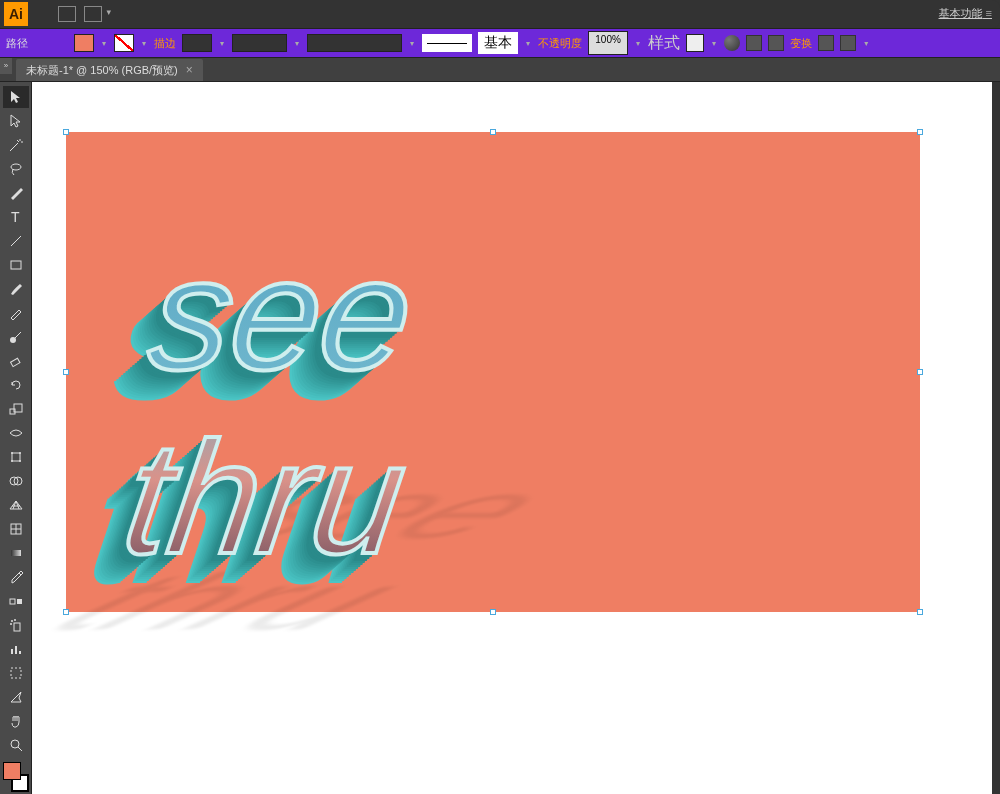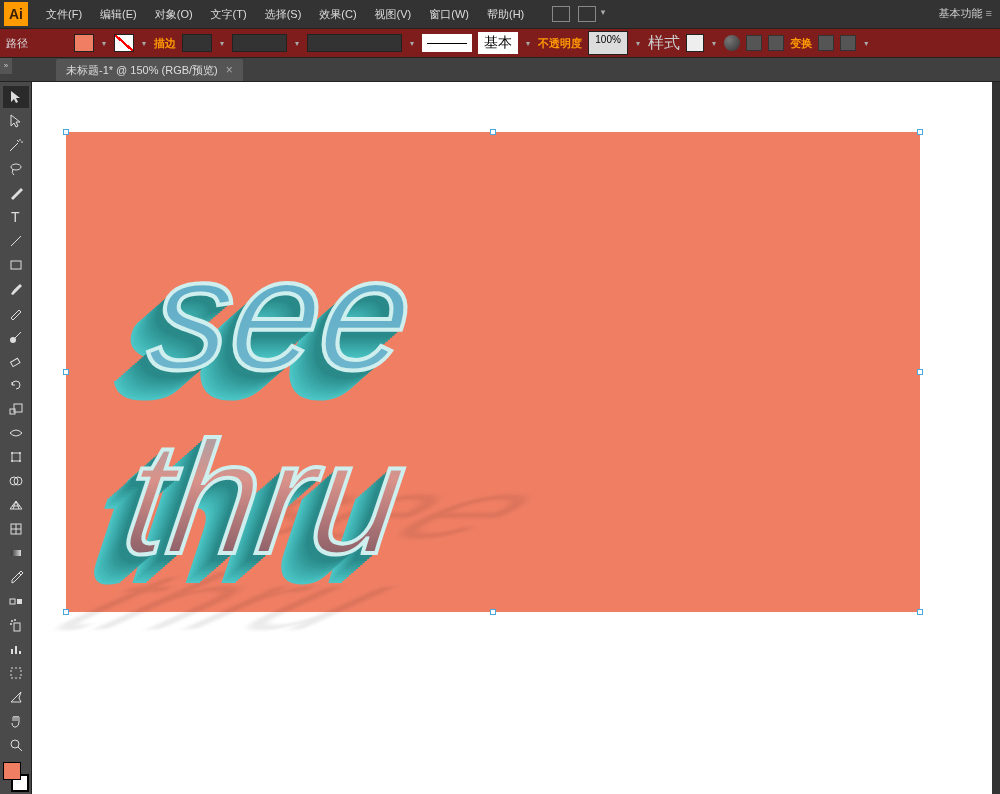--- a/index.html
+++ b/index.html
@@ -7,46 +7,46 @@
 
 
 .menubar { height: 28px; background: #333; display: flex; align-items: center; padding-left: 4px; border-radius: 8px; }
 .logo { width: 24px; height: 24px; background: #ff9a00; display: flex; align-items: center; justify-content: center; color: #3a1e00; font-weight: bold; font-size: 14px; margin-right: 10px; }
 .menu-items { display: flex; gap: 2px; }
 .menu-item { padding: 4px 8px; color: #ddd; cursor: default; white-space: nowrap; }
 .menu-extra { display: flex; gap: 8px; margin-left: 20px; align-items: center;}
 .menu-icon { width: 18px; height: 16px; border: 1px solid #888; }
 .menu-icon2 { width: 18px; height: 16px; border: 1px solid #888; position: relative;}
 .menu-icon2::after{content:"▾"; position:absolute; right:-10px; top:0; color:#aaa; font-size:9px;}
-.workspace-label { position: absolute; right: 8px; top: 6px; color: #ccc; font-size: 11px; }
+.workspace-label { position: absolute; right: 8px; top: 6px; color: #ccc; font-size: 11px; text-decoration: underline; }
 .workspace-label::after{content:" ≡"; color:#aaa;}
 
 
-.controlbar { height: 30px; background: #7f1d1d; border-top: 1px solid #222; border-bottom: 1px solid #222; display: flex; align-items: center; padding: 0 6px; gap: 6px; }
+.controlbar { height: 30px; background: #6d28d9; border-top: 1px solid #222; border-bottom: 1px solid #222; display: flex; align-items: center; padding: 0 6px; gap: 6px; }
 .ctrl-label { color: #ddd; margin-right: 40px; font-size: 11px; }
 .swatch-fill { width: 20px; height: 18px; background: #ef7e63; border: 1px solid #222; }
 .swatch-drop { color:#aaa; font-size:8px; padding:0 2px;}
 .swatch-none { width: 20px; height: 18px; background: #fff; border: 1px solid #222; position: relative; }
 .swatch-none::after { content:""; position:absolute; left:0; top:0; right:0; bottom:0; background: linear-gradient(to top right, transparent 45%, red 45%, red 55%, transparent 55%); }
-.ctrl-orange { color: #ff9a00; font-size: 11px; font-weight: bold; }
+.ctrl-orange { color: #ff9a00; font-size: 11px; }
 .ctrl-input { width: 30px; height: 18px; background: #333; border: 1px solid #222; }
 .ctrl-input-med { width: 55px; height: 18px; background: #333; border: 1px solid #222; }
 .ctrl-input-lg { width: 95px; height: 18px; background: #333; border: 1px solid #222; }
 .stroke-prev { width: 50px; height: 18px; background: #fff; display:flex; align-items:center; justify-content:center;}
 .stroke-prev::before{content:""; width:40px; height:1px; background:#000;}
 .basic-label { background:#fff; color:#000; padding:2px 6px; font-size:14px; }
 .opacity-input { width: 40px; height: 24px; background: #ddd; color: #000; border: 1px solid #222; text-align: center; font-size: 10px; line-height:16px; }
 .style-label { color: #ccc; font-size: 16px; }
 .style-swatch { width: 18px; height: 18px; background: #eee; border: 1px solid #222; }
 .ctrl-icon { width: 16px; height: 16px; border-radius: 50%; background: radial-gradient(circle at 30% 30%, #777, #333); }
 .ctrl-icon-sq { width: 16px; height: 16px; background:#555; border:1px solid #333;}
 .ctrl-spacer{flex:1;}
 
 
-.tabbar { height: 24px; background: #404040; border-bottom: 1px solid #222; display: flex; align-items: flex-end; padding-left: 56px; }
+.tabbar { height: 24px; background: #404040; border-bottom: 1px solid #222; display: flex; align-items: flex-end; padding-left: 16px; }
 .doc-tab { height: 22px; background: #555; padding: 3px 10px; color: #ddd; font-size: 11px; display:flex; align-items:center; gap:8px; border-top-left-radius:2px; border-top-right-radius:2px;}
 .tab-close { color: #aaa; cursor: default; font-size:12px;}
 .tiny-tab { position:absolute; left:0; top:58px; width:12px; height:16px; background:#555; color:#ccc; font-size:8px; text-align:center; line-height:16px;}
 
 
 .workspace { display: flex; height: calc(794px - 82px); }
 
 
 .toolbox { width: 32px; background: #4a4a4a; border-right: 1px solid #222; display: flex; flex-direction: column; align-items: center; padding-top: 4px; gap: 2px; }
 .tool { width: 26px; height: 22px; display: flex; align-items: center; justify-content: center; color: #ddd; font-size: 13px; cursor: default; position:relative;}
@@ -100,31 +100,20 @@
 }
 
 
 .right-strip { width: 8px; background: #333; }
 </style>
 </head>
 <body>
 
 <div class="menubar">
   <div class="logo">Ai</div>
-  <div class="menu-items">
-    <div class="menu-item">文件(F)</div>
-    <div class="menu-item">编辑(E)</div>
-    <div class="menu-item">对象(O)</div>
-    <div class="menu-item">文字(T)</div>
-    <div class="menu-item">选择(S)</div>
-    <div class="menu-item">效果(C)</div>
-    <div class="menu-item">视图(V)</div>
-    <div class="menu-item">窗口(W)</div>
-    <div class="menu-item">帮助(H)</div>
-  </div>
   <div class="menu-extra">
     <div class="menu-icon"></div>
     <div class="menu-icon2"></div>
   </div>
   <div class="workspace-label">基本功能</div>
 </div>
 
 <div class="controlbar">
   <span class="ctrl-label">路径</span>
   <div class="swatch-fill"></div>

